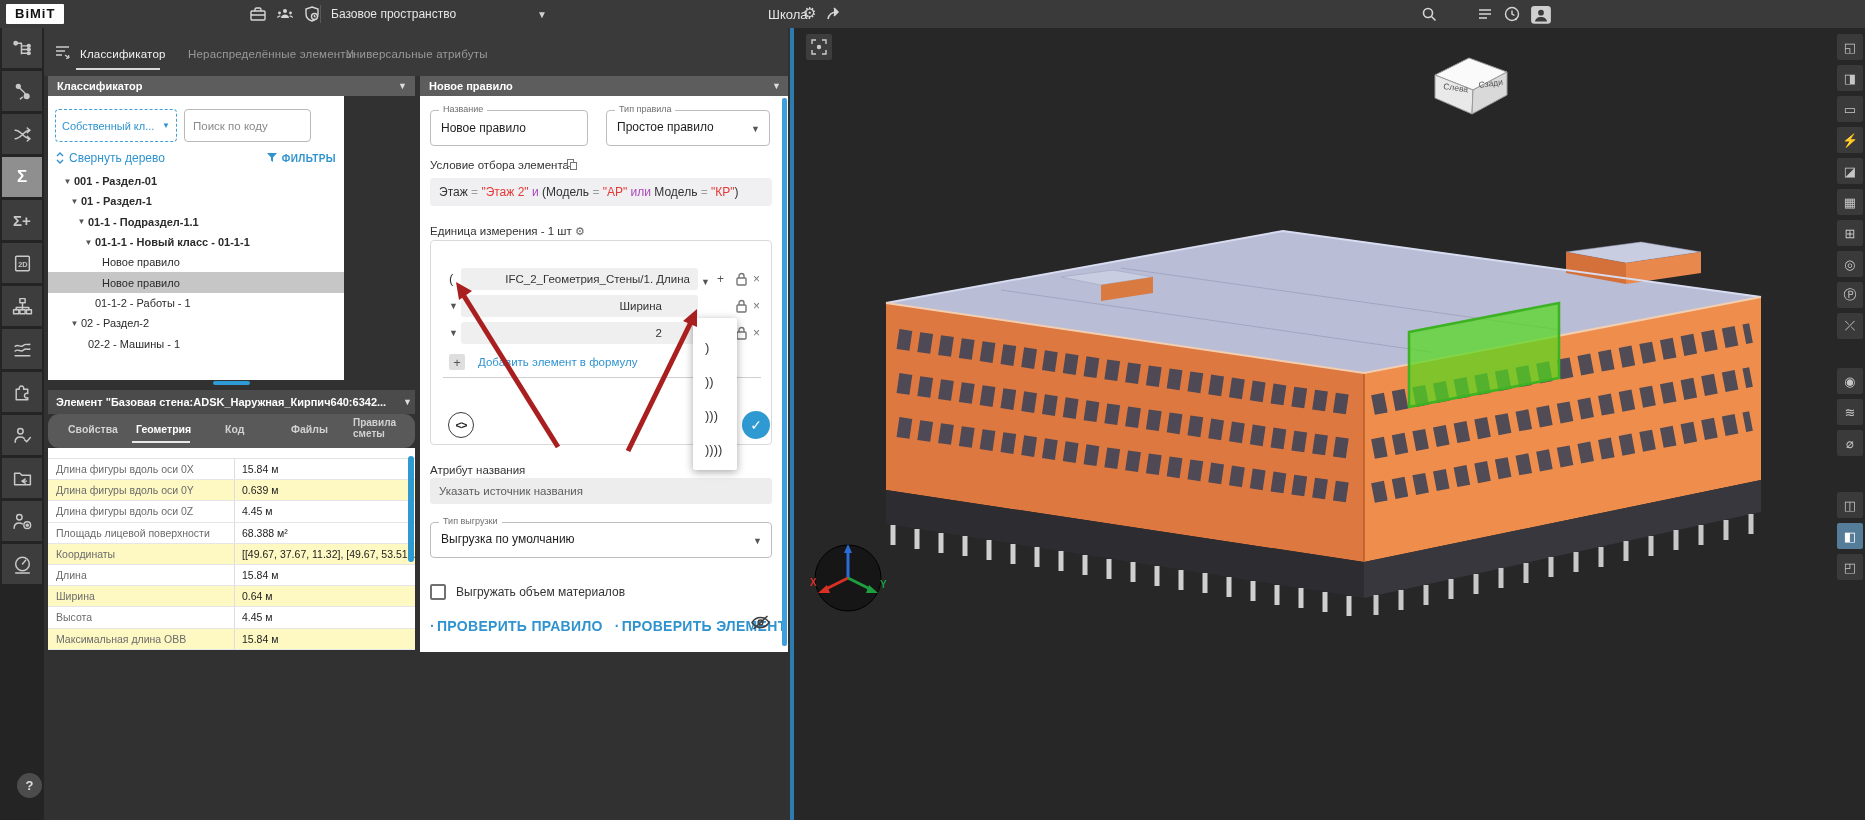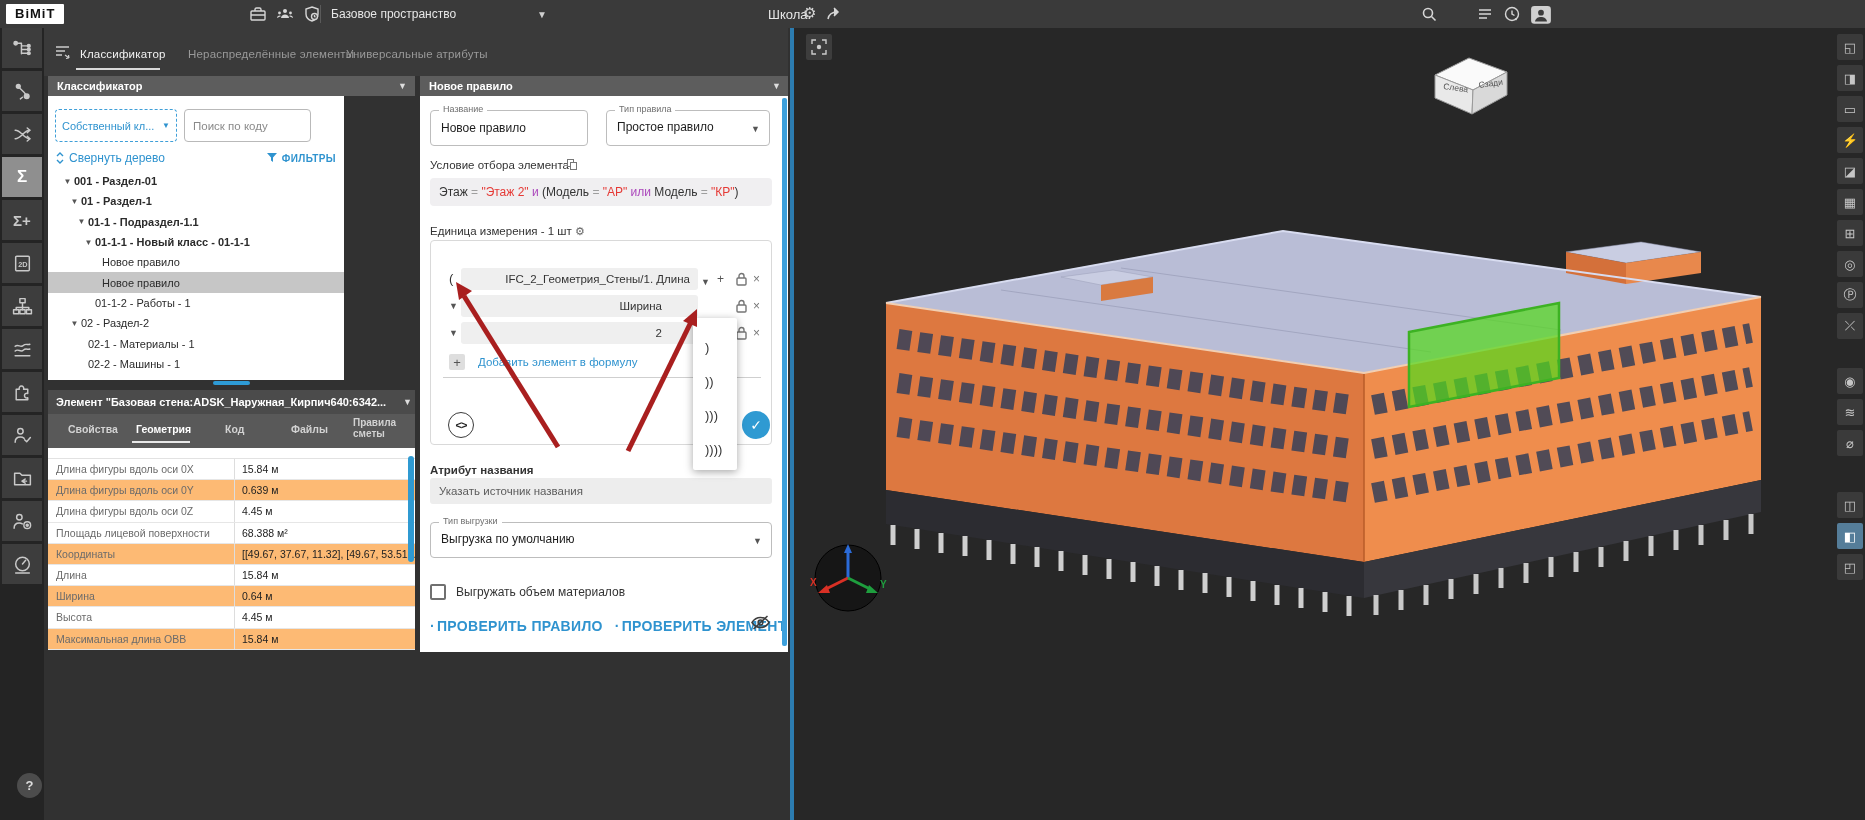--- a/index.html
+++ b/index.html
@@ -51,29 +51,29 @@
   .tree-row.bold { font-weight:bold; }
   .tree-row.sel { background:#c6c6c6; }
   .l0{padding-left:13px}.l1{padding-left:20px}.l2{padding-left:27px}.l3{padding-left:34px}.l4{padding-left:41px}
   .nocaret .tcaret { visibility:hidden; }
   .splitter { position:absolute; left:213px; top:381px; width:37px; height:3.5px; background:#2e9bd6; border-radius:2px; }
   
   .elem-header { position:absolute; left:48px; top:390px; width:367px; height:24px; background:#4b4b4b;
     color:#fff; font-size:11px; font-weight:bold; line-height:24px; padding:0 16px 0 8px;
     white-space:nowrap; overflow:hidden; }
   .elem-caret { position:absolute; left:403px; top:390px; line-height:24px; color:#ddd; font-size:9px; }
-  .elem-tabs { position:absolute; left:48px; top:414px; width:367px; height:34px; background:#595959; }
+  .elem-tabs { position:absolute; left:48px; top:414px; width:367px; height:34px; background:#595959;border-radius:11px; }
   .etab { position:absolute; font-size:10.5px; font-weight:bold; color:#d2d2d2; top:9px; }
   .etab.active { color:#fff; }
   .etab-underline { position:absolute; left:84px; top:27px; width:58px; height:2px; background:#e8e8e8; }
   .etab.wrap { top:3px; width:62px; line-height:11px; font-size:10px; }
   .elem-table { position:absolute; left:48px; top:448px; width:367px; background:#fff; }
   .sliver { height:11px; border-bottom:1px solid #e2e2e2; }
   .trow { height:21.2px; display:flex; font-size:10.5px; border-bottom:1px solid #e6e6e6; background:#fff; }
-  .trow.alt { background:#fdba74; }
+  .trow.alt { background:#fef9c3; }
   .tcell-l { width:186px; padding-left:8px; color:#6b6b6b; display:flex; align-items:center;
     white-space:nowrap; overflow:hidden; }
   .tcell-v { flex:1; border-left:1px solid #ddd; padding-left:7px; color:#222; display:flex; align-items:center;
     white-space:nowrap; overflow:hidden; }
   .tbl-scroll { position:absolute; left:408px; top:456px; width:6px; height:106px; background:#2f9ad2; border-radius:3px; z-index:5; }
   
   .mid-body { position:absolute; left:420px; top:96px; width:368px; height:556px; background:#fff; }
   .mid-scroll { position:absolute; left:782px; top:98px; width:5px; height:548px; background:#3da0dc; border-radius:2px; z-index:6; }
   .ofield { position:absolute; height:36px; border:1px solid #bdbdbd; border-radius:4px; background:#fff; }
   .ofield .flabel { position:absolute; top:-7px; left:8px; background:#fff; padding:0 4px; font-size:9px; color:#6f6f6f; }
@@ -346,24 +346,20 @@
     <div class="tree-row l3 nocaret">
         <span class="tcaret">▼</span>
         <span>01-1-2 - Работы - 1</span>
       </div>
     <div class="tree-row l1">
         <span class="tcaret">▼</span>
         <span>02 - Раздел-2</span>
       </div>
     <div class="tree-row l2 nocaret">
         <span class="tcaret">▼</span>
-        <span>02-1 - Материалы - 1</span>
-      </div>
-    <div class="tree-row l2 nocaret">
-        <span class="tcaret">▼</span>
         <span>02-2 - Машины - 1</span>
       </div>
   </div>
 </div>
 
 <div class="splitter"></div>
 
 <div class="elem-header">Элемент "Базовая стена:ADSK_Наружная_Кирпич640:6342...</div>
 <span class="elem-caret">▼</span>
 <div class="elem-tabs">
@@ -475,21 +471,21 @@
     </div>
     <div class="add-row">
       <span class="add-sq">+</span>
       <span class="add-lbl">Добавить элемент в формулу</span>
     </div>
     <div class="fdivider"></div>
     <div class="code-btn">&lt;&gt;</div>
     <div class="ok-btn">✓</div>
   </div>
 
-  <span class="plabel" style="left:10px; top:368px;font-weight:bold;">Атрибут названия</span>
+  <span class="plabel" style="left:10px; top:368px;">Атрибут названия</span>
   <div class="gray-input">Указать источник названия</div>
 
   <div class="ofield" style="left:10px; top:426px; width:342px;">
     <span class="flabel">Тип выгрузки</span>
     <span style="position:absolute;left:10px;top:9px;font-size:12px;color:#1d1d1d;">Выгрузка по умолчанию</span>
     <span class="fcaret">▼</span>
   </div>
 
   <div class="cb-row">
     <span class="cbox"></span>

